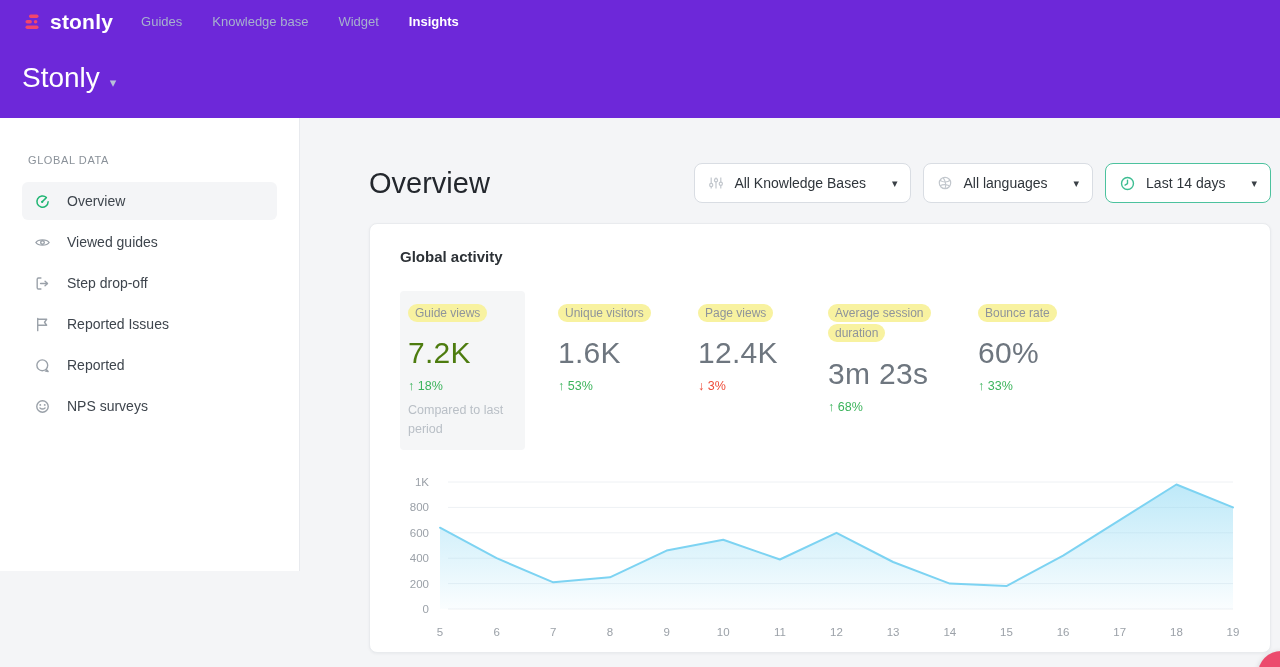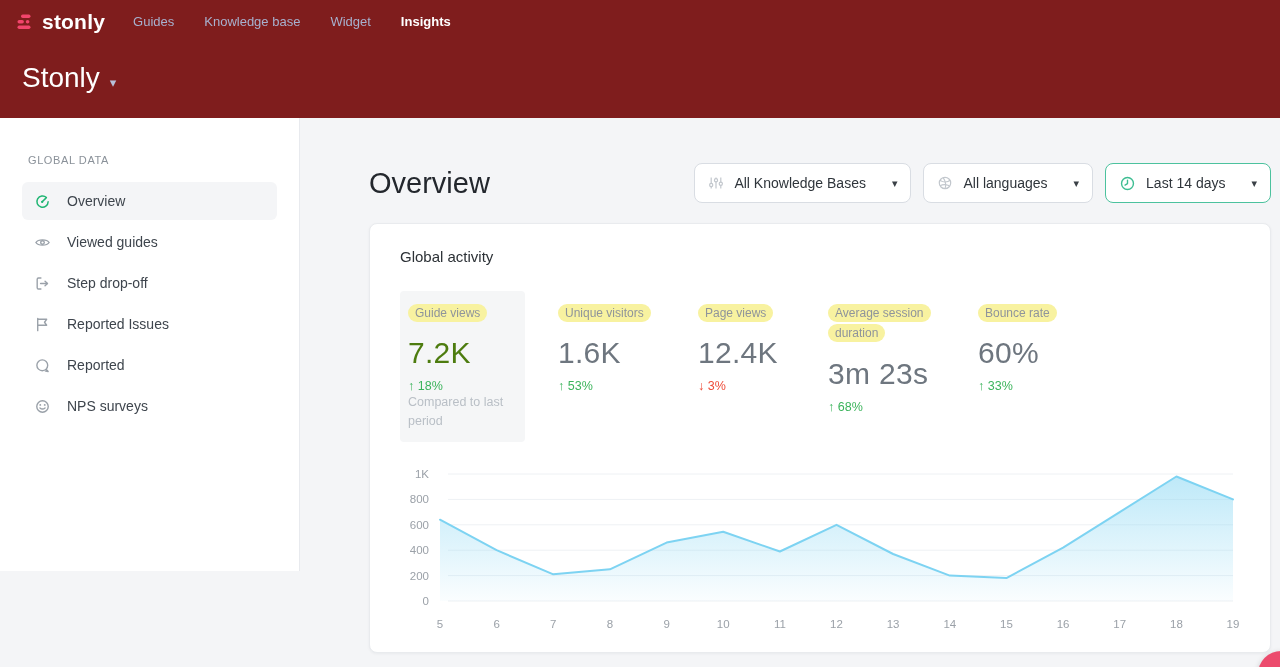--- a/index.html
+++ b/index.html
@@ -1,20 +1,20 @@
 <!DOCTYPE html>
 <html><head>
 <meta charset="utf-8">
 <style>
   * { margin:0; padding:0; box-sizing:border-box; }
   html,body { width:1280px; height:667px; overflow:hidden; }
   body { font-family:"Liberation Sans", sans-serif; background:#f4f5f7; color:#2f353b; }
 
   
-  .header { height:118px; background:#7f1d1d; padding:0 16px; position:relative; }
+  .header { height:118px; background:#6d28d9; padding:0 24px; position:relative; }
   .header-row1 { display:flex; align-items:center; padding-top:9px; height:34px; }
   .logo { display:flex; align-items:center; gap:6px; cursor:pointer; }
   .logo-mark { width:20px; height:20px; position:relative; }
   .logo-text { color:#fff; font-size:21px; font-weight:700; letter-spacing:.2px; }
   .topnav { display:flex; gap:30px; margin-left:28px; align-items:center; }
   .topnav-item { font-size:13px; color:#a7b1ce; cursor:pointer; font-weight:500; }
   .topnav-item.active { color:#ffffff; font-weight:700; }
   .workspace { position:absolute; left:22px; top:62px; display:flex; align-items:center; gap:10px; cursor:pointer; }
   .workspace-title { color:#fff; font-size:28px; font-weight:400; }
   .workspace-caret { color:#b7c0d8; font-size:13px; padding-top:8px; }
@@ -30,33 +30,33 @@
   .main { flex:1; padding:0 10px 0 69px; }
   .main-top { display:flex; align-items:center; justify-content:space-between; padding-top:45px; }
   .page-title { font-size:29px; font-weight:400; color:#23272d; }
   .filters { display:flex; gap:12px; }
   .filter-btn { display:inline-flex; align-items:center; height:40px; background:#fff; border:1px solid #d9dde3; border-radius:8px; padding:0 13px; font-size:14px; color:#2f353b; cursor:pointer; gap:10px; }
   .filter-btn .caret { font-size:11px; color:#3a4046; margin-left:16px; }
   .filter-btn.accent { border:1.5px solid #4cc29e; }
 
   
   .card { margin-top:20px; background:#fff; border:1px solid #e9ebee; border-radius:8px; box-shadow:0 1px 3px rgba(20,30,50,.05); padding:24px 30px 18px 30px; height:430px; }
-  .card-title { font-size:15px; font-weight:400; color:#2c3136; }
+  .card-title { font-size:15px; font-weight:700; color:#2c3136; }
 
   .metrics { display:flex; margin-top:26px; min-height:133px; align-items:stretch; }
   .metric { padding:12px 8px 12px 8px; border-radius:4px; }
   .metric.selected { background:#f5f6f7; }
   .m0{width:125px; margin-right:25px;} .m1{width:140px;} .m2{width:140px;} .m3{width:130px;} .m4{width:150px;} .m5{width:130px;}
   .pill { display:inline; background:#f8f2a0; color:#8f949b; font-size:12px; line-height:1.7; padding:2px 7px; border-radius:9px; -webkit-box-decoration-break:clone; box-decoration-break:clone; }
   .metric-value { font-size:30px; color:#6e767f; margin-top:13px; letter-spacing:.3px; }
   .metric.selected .metric-value { color:#4d7c0f; }
   .delta { font-size:12.5px; margin-top:9px; font-weight:400; }
   .delta.up { color:#3cb45c; }
   .delta.down { color:#ee4b38; }
-  .metric-note { font-size:12.5px; color:#b9bfc6; margin-top:0; max-width:112px; line-height:1.45; }
+  .metric-note { font-size:12.5px; color:#b9bfc6; margin-top:8px; max-width:112px; line-height:1.45; }
 
   .chart-wrap { margin-top:22px; }
   .tick { fill:#9ba1a8; font-size:11.5px; font-family:"Liberation Sans", sans-serif; }
 
   
   .chat-bubble { position:fixed; left:1258px; top:651px; width:46px; height:46px; border-radius:50%; background:#ec4b6d; box-shadow:0 2px 6px rgba(0,0,0,.2); cursor:pointer; }
 </style>
 </head>
 <body>
 

